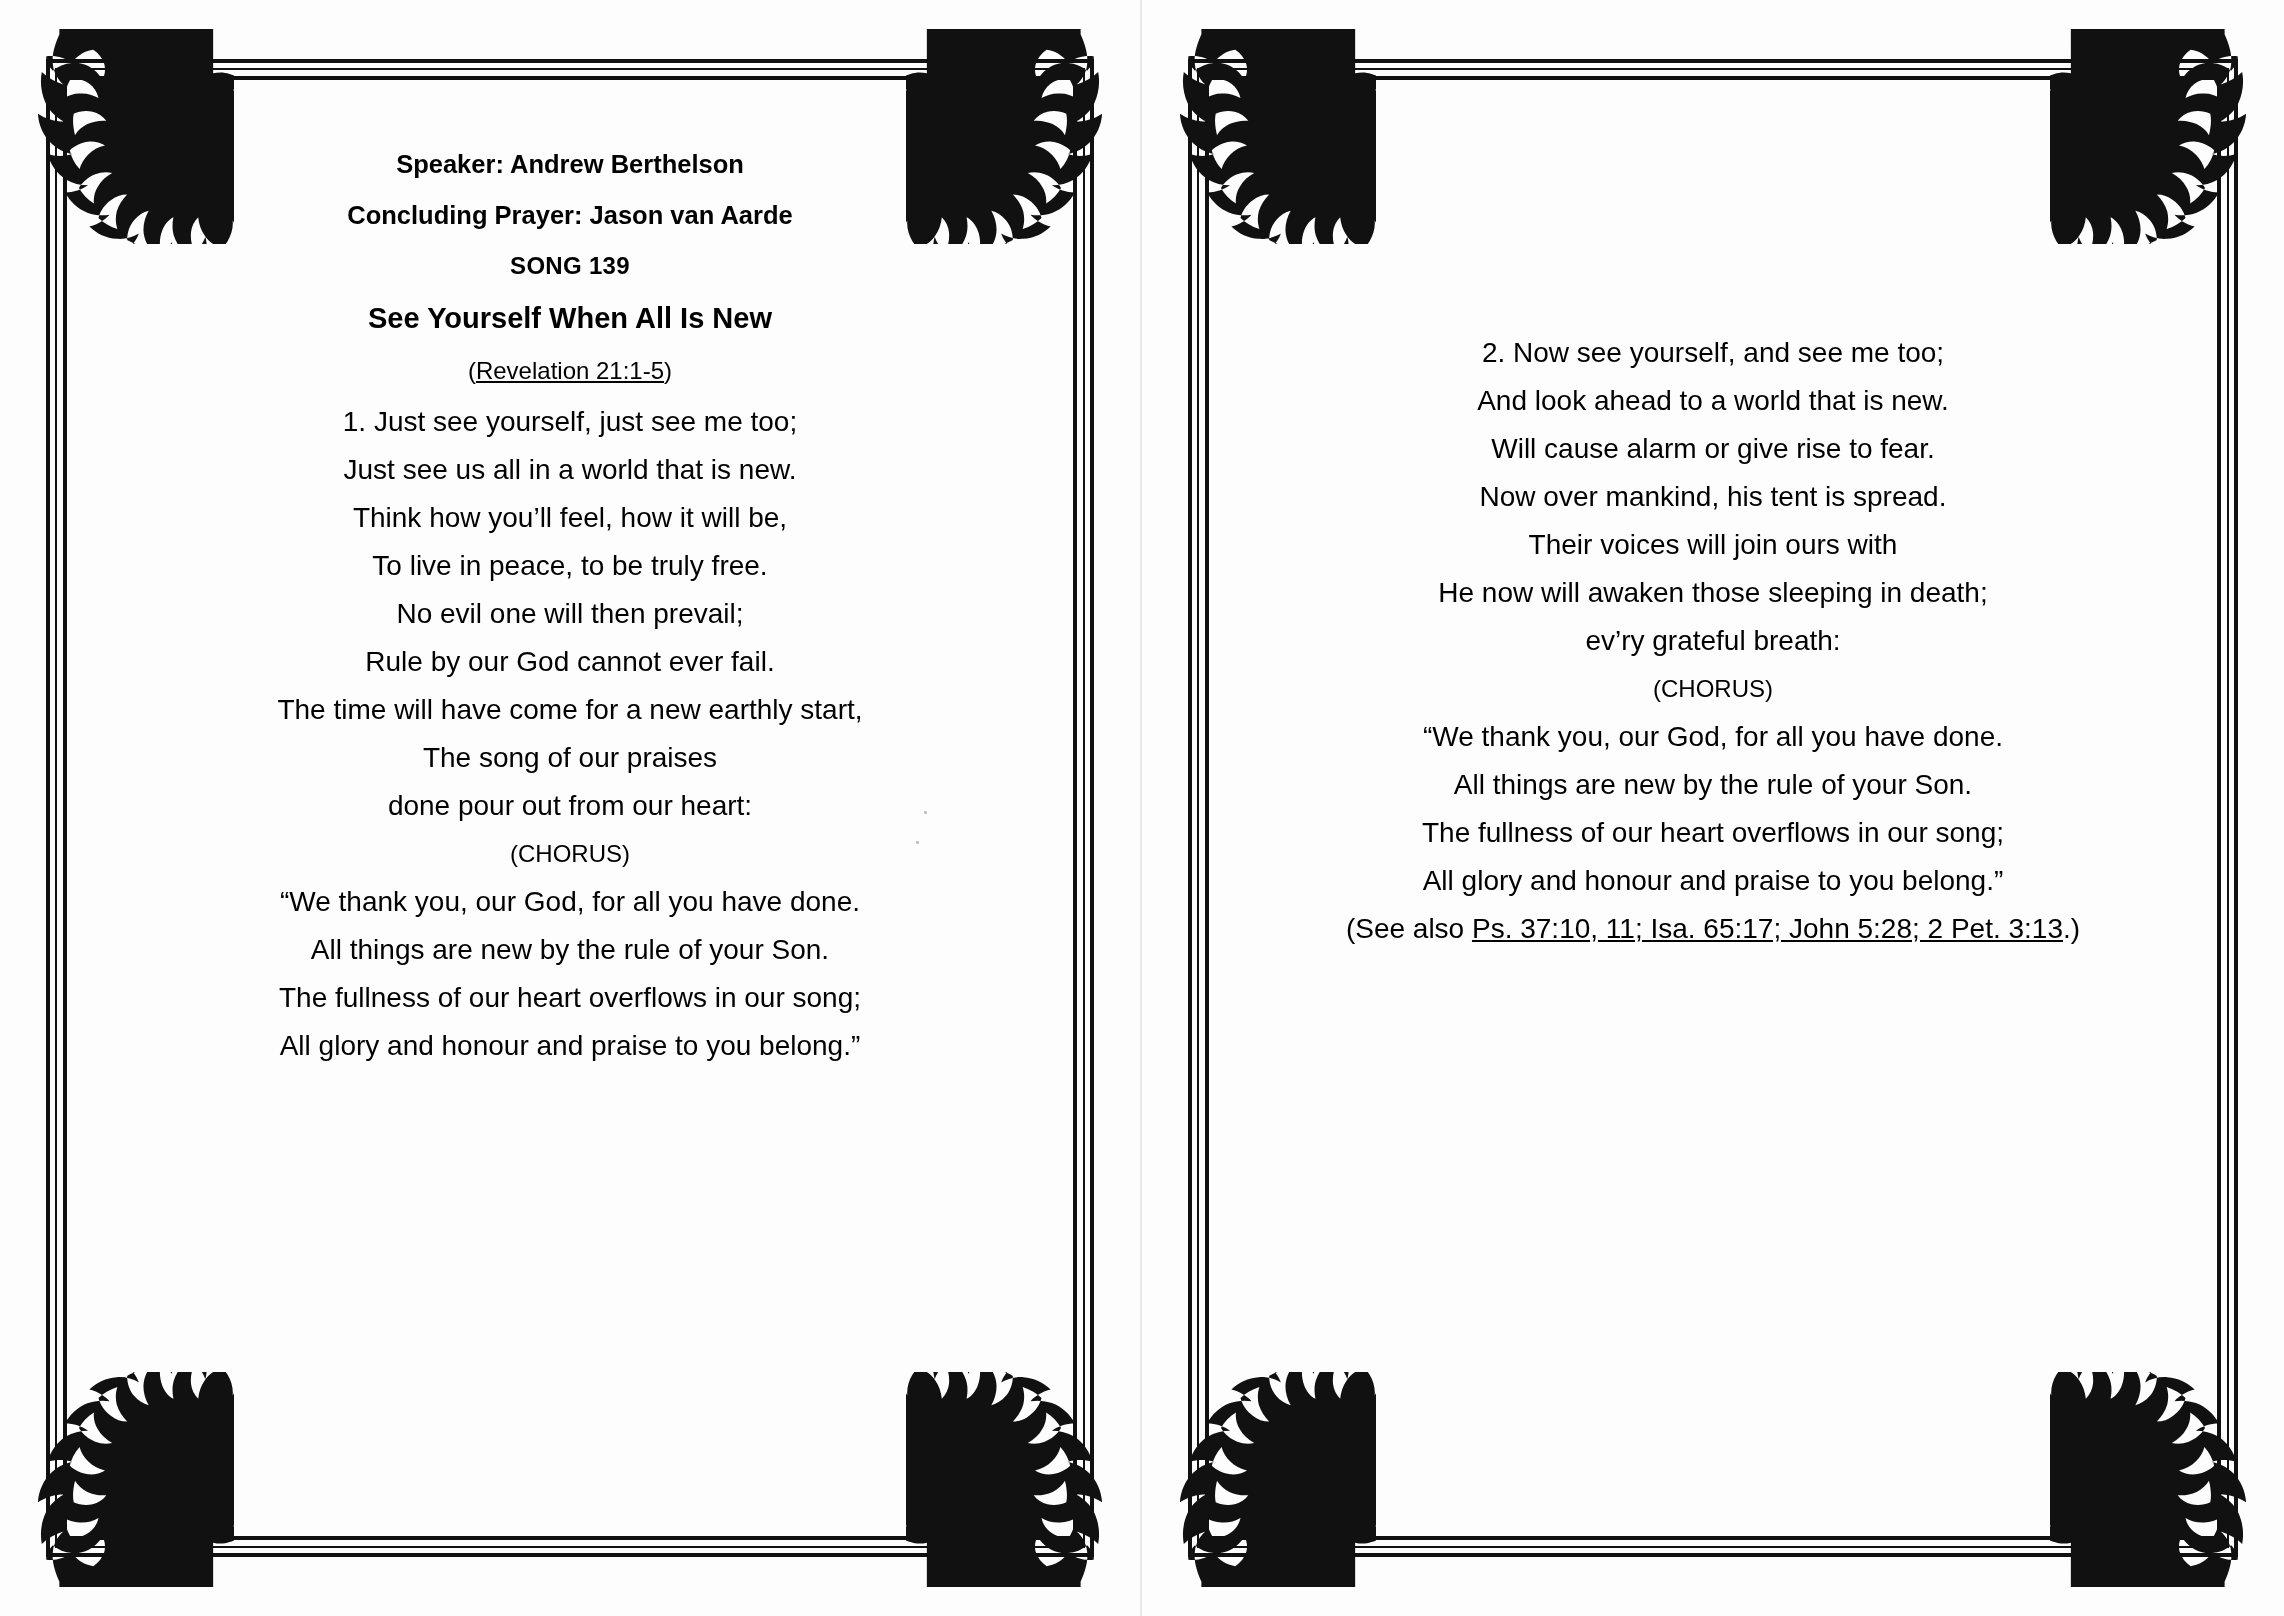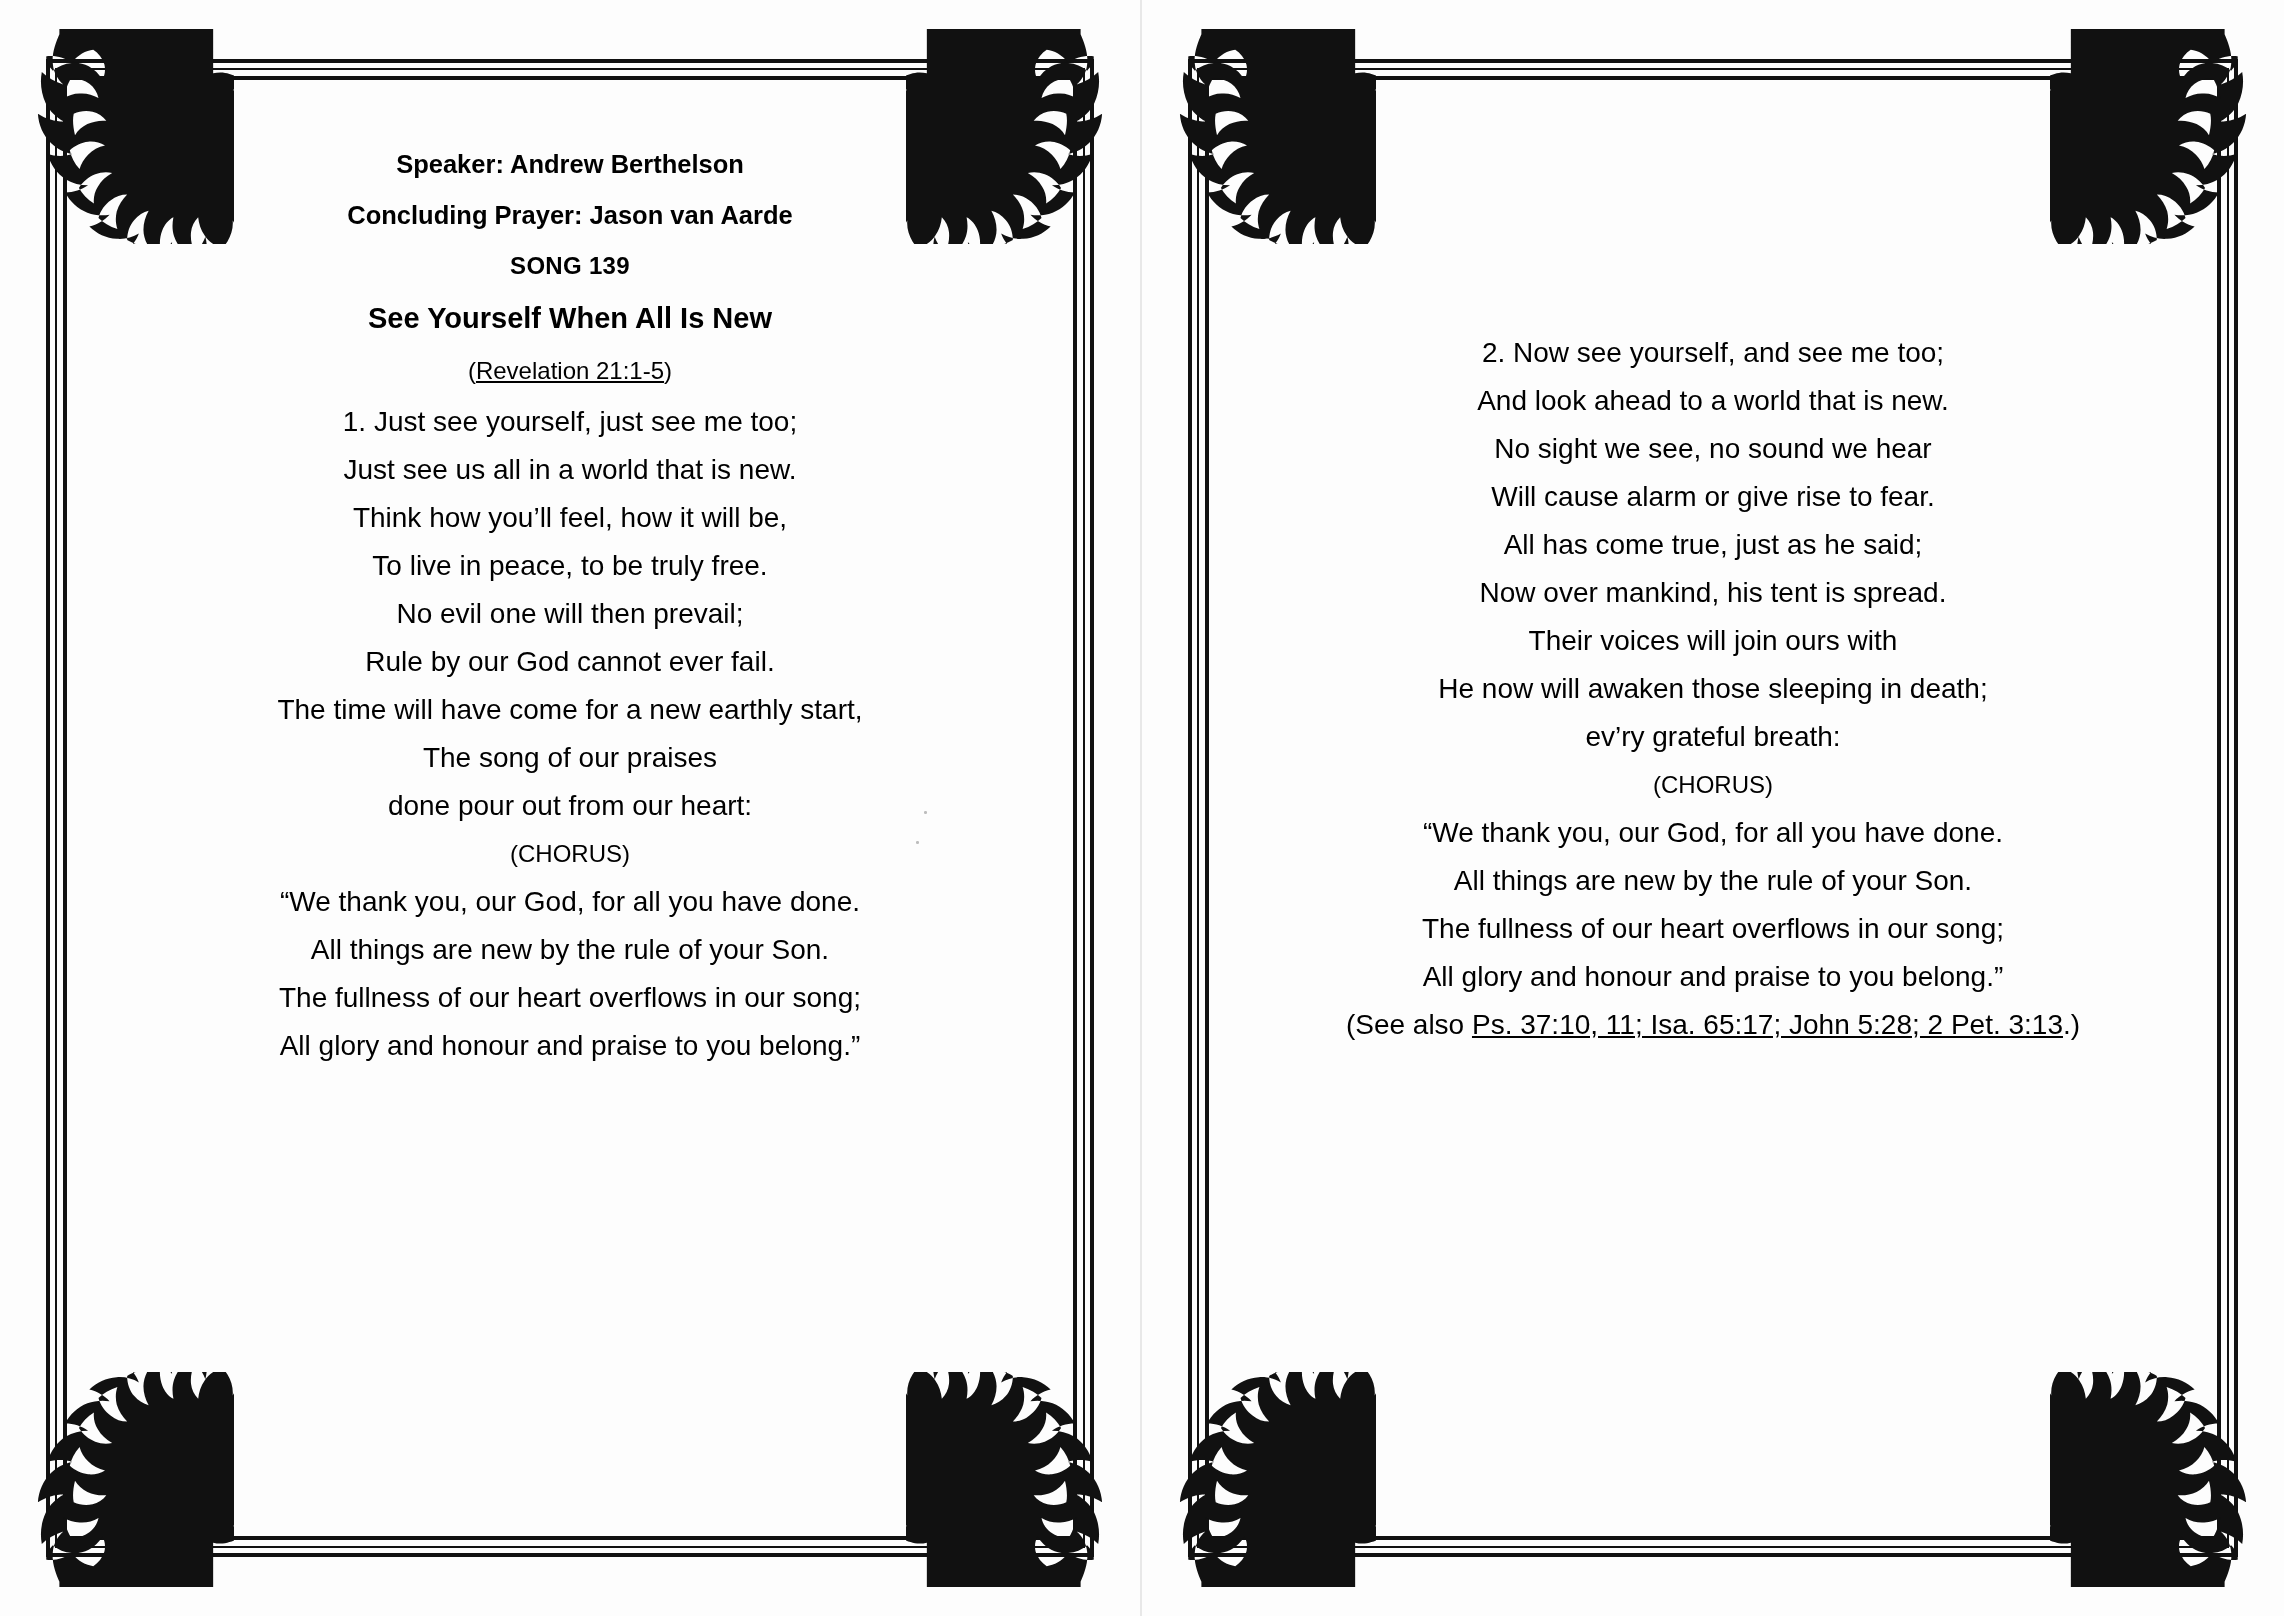--- a/index.html
+++ b/index.html
@@ -208,23 +208,21 @@
       <div class="corner br">
         <svg viewBox="0 0 330 330" xmlns="http://www.w3.org/2000/svg" fill="currentColor">
           <path d="M62 8c-6 14-12 30-10 46 1 12 7 23 16 31-12-4-24-10-33-19-3 16-1 33 6 48 6 12 16 22 28 28-14 0-28-4-40-12 1 17 8 33 20 45 9 9 21 15 33 17-12 4-26 4-38 0 4 16 14 30 28 39 10 6 22 9 34 9-10 7-22 11-35 11 7 14 19 25 34 31 11 4 23 5 34 3-8 9-19 15-31 18 11 11 26 18 42 19 12 1 24-2 34-8-4 11-12 21-22 28 14 6 30 7 45 3 11-3 21-9 28-18-1 12-6 23-14 32 15 1 31-3 44-12 10-7 17-17 21-28 3 11 3 23 0 34 14-5 26-14 34-27 6-10 9-21 8-32 6 9 10 20 11 31 11-9 19-21 23-35 3-11 3-22 0-32 8 6 14 15 18 25 7-12 10-26 9-40-1-11-5-21-12-29 9 3 17 9 23 17 2-14 0-28-6-40-5-10-13-18-23-23 9 0 18 2 26 7-2-13-8-25-17-34-7-7-16-12-26-14 8-3 17-3 25-1-5-11-14-20-25-26-8-4-17-6-26-6 7-4 15-6 23-6-7-9-17-16-28-19-8-3-17-3-25-1V0H62v8zm52 24c8 5 14 13 17 22 2 8 1 17-3 24-5-9-12-16-21-21-8-4-17-6-26-5 9-12 22-19 33-20zm-34 44c10-1 20 2 28 8 7 5 12 13 14 22-9-5-19-8-29-7-9 0-18 3-25 8 3-12 7-24 12-31zm4 54c9-4 19-5 29-3 8 2 16 7 21 14-10-1-20 1-29 5-8 4-15 10-19 17-3-12-4-24-2-33zm-6 56c8-7 18-12 28-13 9-1 18 1 26 6-10 2-19 7-26 14-6 6-11 14-13 22-8-9-13-19-15-29zm14 58c6-10 15-17 25-21 8-3 17-4 26-2-9 5-17 12-22 21-5 8-7 17-6 26-10-6-18-15-23-24zm30 46c3-11 10-21 19-27 7-6 16-9 25-9-7 7-13 16-16 26-2 9-2 18 1 27-12-4-22-10-29-17zm44 34c0-12 4-23 11-31 6-7 14-12 22-14-5 9-8 19-8 29 0 9 3 18 8 26-13-1-25-5-33-10zm52 18c-3-11-2-23 2-33 3-8 9-16 17-20-2 10-2 20 1 29 3 9 8 17 15 23-13 3-26 3-35 1zm53 2c-6-10-8-21-7-32 1-9 5-17 11-23 1 10 4 20 10 28 5 8 13 14 21 17-11 7-24 10-35 10zM42 42c14-2 28 2 39 10-11 1-21 5-29 12-8-8-11-16-10-22z"></path>
         </svg>
       </div>
     </div>
 
     <div class="content content-right">
       <div class="line">2. Now see yourself, and see me too;</div>
       <div class="line">And look ahead to a world that is new.</div>
-      <div class="line">No sight we see, no sound we hear</div>
       <div class="line">Will cause alarm or give rise to fear.</div>
-      <div class="line">All has come true, just as he said;</div>
       <div class="line">Now over mankind, his tent is spread.</div>
       <div class="line">Their voices will join ours with</div>
       <div class="line">He now will awaken those sleeping in death;</div>
       <div class="line">ev’ry grateful breath:</div>
       <div class="chorus-tag">(CHORUS)</div>
       <div class="line">“We thank you, our God, for all you have done.</div>
       <div class="line">All things are new by the rule of your Son.</div>
       <div class="line">The fullness of our heart overflows in our song;</div>
       <div class="line">All glory and honour and praise to you belong.”</div>
       <div class="line"><span>(See also </span><span class="u">Ps. 37:10, 11; Isa. 65:17; John 5:28; 2 Pet. 3:13</span><span>.)</span></div>

